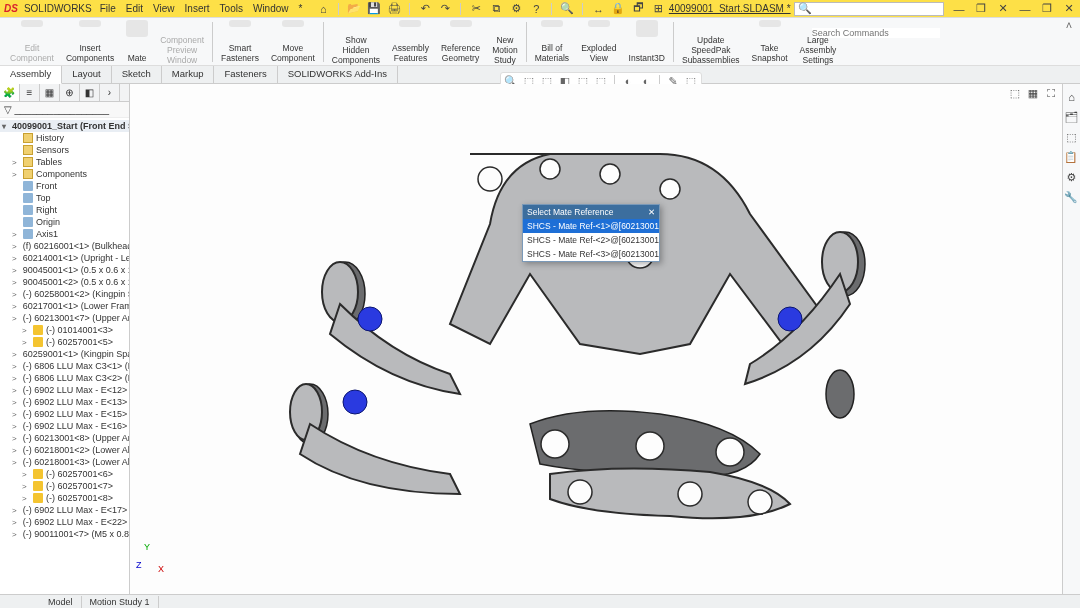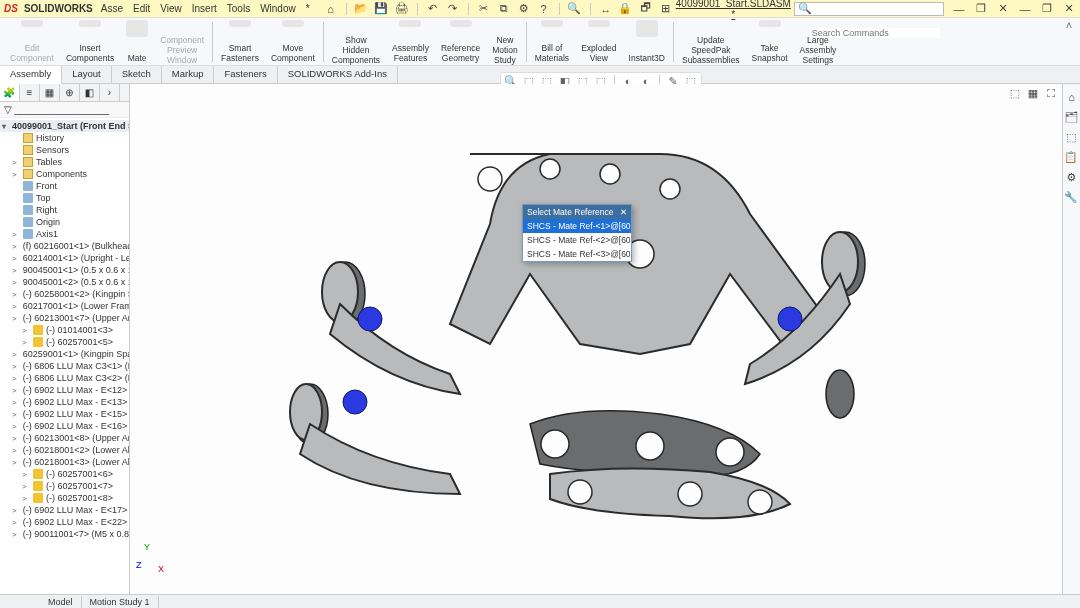--- a/index.html
+++ b/index.html
@@ -1,20 +1,20 @@
 <!DOCTYPE html>
 <html><head>
 <meta charset="utf-8">
 <style>
 *{box-sizing:border-box;margin:0;padding:0;font-family:"Segoe UI",Arial,sans-serif;}
 body{width:1080px;height:608px;background:#fff;overflow:hidden;font-size:10px;color:#333;position:relative;}
 
-.title-bar{display:flex;align-items:center;height:18px;background:#fef9c3;border-bottom:1px solid #ddd;padding:0 4px;}
+.title-bar{display:flex;align-items:center;height:18px;background:#fde047;border-bottom:1px solid #ddd;padding:0 4px;}
 .app-logo{color:#d9232e;font-weight:bold;font-style:italic;font-size:10px;margin-right:6px;}
-.brand{font-weight:bold;font-size:10px;}
+.brand{font-weight:normal;font-size:10px;}
 .menus{display:flex;gap:10px;margin-left:8px;}
 .menus span{cursor:pointer;}
 .qat{display:flex;gap:6px;margin-left:14px;align-items:center;}
 .qat .ic,.ic{width:14px;height:14px;display:inline-flex;align-items:center;justify-content:center;font-size:11px;color:#444;}
 .sep{width:1px;height:12px;background:#ccc;margin:0 2px;}
 .title-center{flex:1;text-align:center;font-size:10px;text-decoration:underline;}
 .search-box{display:flex;align-items:center;border:1px solid #bbb;height:14px;width:150px;padding:0 3px;background:#fff;}
 .search-box input{border:none;outline:none;font-size:9px;width:100%;margin-top:48px;}
 .win-ctrl{display:flex;gap:8px;margin-left:8px;}
 
@@ -52,21 +52,21 @@
 .lvl1{padding-left:12px;}
 .lvl2{padding-left:22px;}
 
 .viewport{flex:1;position:relative;background:#fdfdfd;overflow:hidden;}
 .model-img{position:absolute;left:60px;top:10px;width:750px;height:470px;}
 .triad{position:absolute;left:6px;bottom:20px;font-size:9px;}
 .triad .y{color:#0a0;position:absolute;bottom:22px;left:8px;}
 .triad .x{color:#c00;position:absolute;bottom:0;left:22px;}
 .triad .z{color:#00c;position:absolute;bottom:4px;left:0;}
 
-.popup{position:absolute;left:392px;top:120px;width:110px;background:#fff;border:1px solid #7a99b8;box-shadow:2px 2px 6px rgba(0,0,0,0.3);font-size:8.5px;}
+.popup{position:absolute;left:392px;top:120px;width:138px;background:#fff;border:1px solid #7a99b8;box-shadow:2px 2px 6px rgba(0,0,0,0.3);font-size:8.5px;}
 .popup-title{background:#3c6e9e;color:#fff;padding:2px 4px;display:flex;justify-content:space-between;}
 .popup-item{padding:2px 4px;white-space:nowrap;overflow:hidden;cursor:pointer;}
 .popup-item.sel{background:#1e6fd6;color:#fff;}
 
 .right-rail{width:18px;border-left:1px solid #ccc;background:#f7f8f9;display:flex;flex-direction:column;align-items:center;gap:6px;padding-top:6px;}
 .right-rail .ic{cursor:pointer;}
 
 .vp-tr{position:absolute;right:4px;top:2px;display:flex;gap:4px;}
 
 .bottom-tabs{display:flex;height:16px;background:#eef0f1;border-top:1px solid #ccc;border-bottom:1px solid #ccc;font-size:9px;align-items:center;}
@@ -78,21 +78,21 @@
 .mdark{fill:#6b6c6e;stroke:#222;stroke-width:1.5;}
 .blue{fill:#2a3ae0;stroke:#0b1570;}
 </style>
 </head>
 <body>
 
 <div class="title-bar">
   <span class="app-logo">DS</span>
   <span class="brand">SOLIDWORKS</span>
   <div class="menus">
-    <span>Asse</span>
+    <span>File</span>
     <span>Edit</span>
     <span>View</span>
     <span>Insert</span>
     <span>Tools</span>
     <span>Window</span>
     <span>*</span>
   </div>
   <div class="qat">
     <span class="ic">⌂</span>
     <span class="sep"></span>

